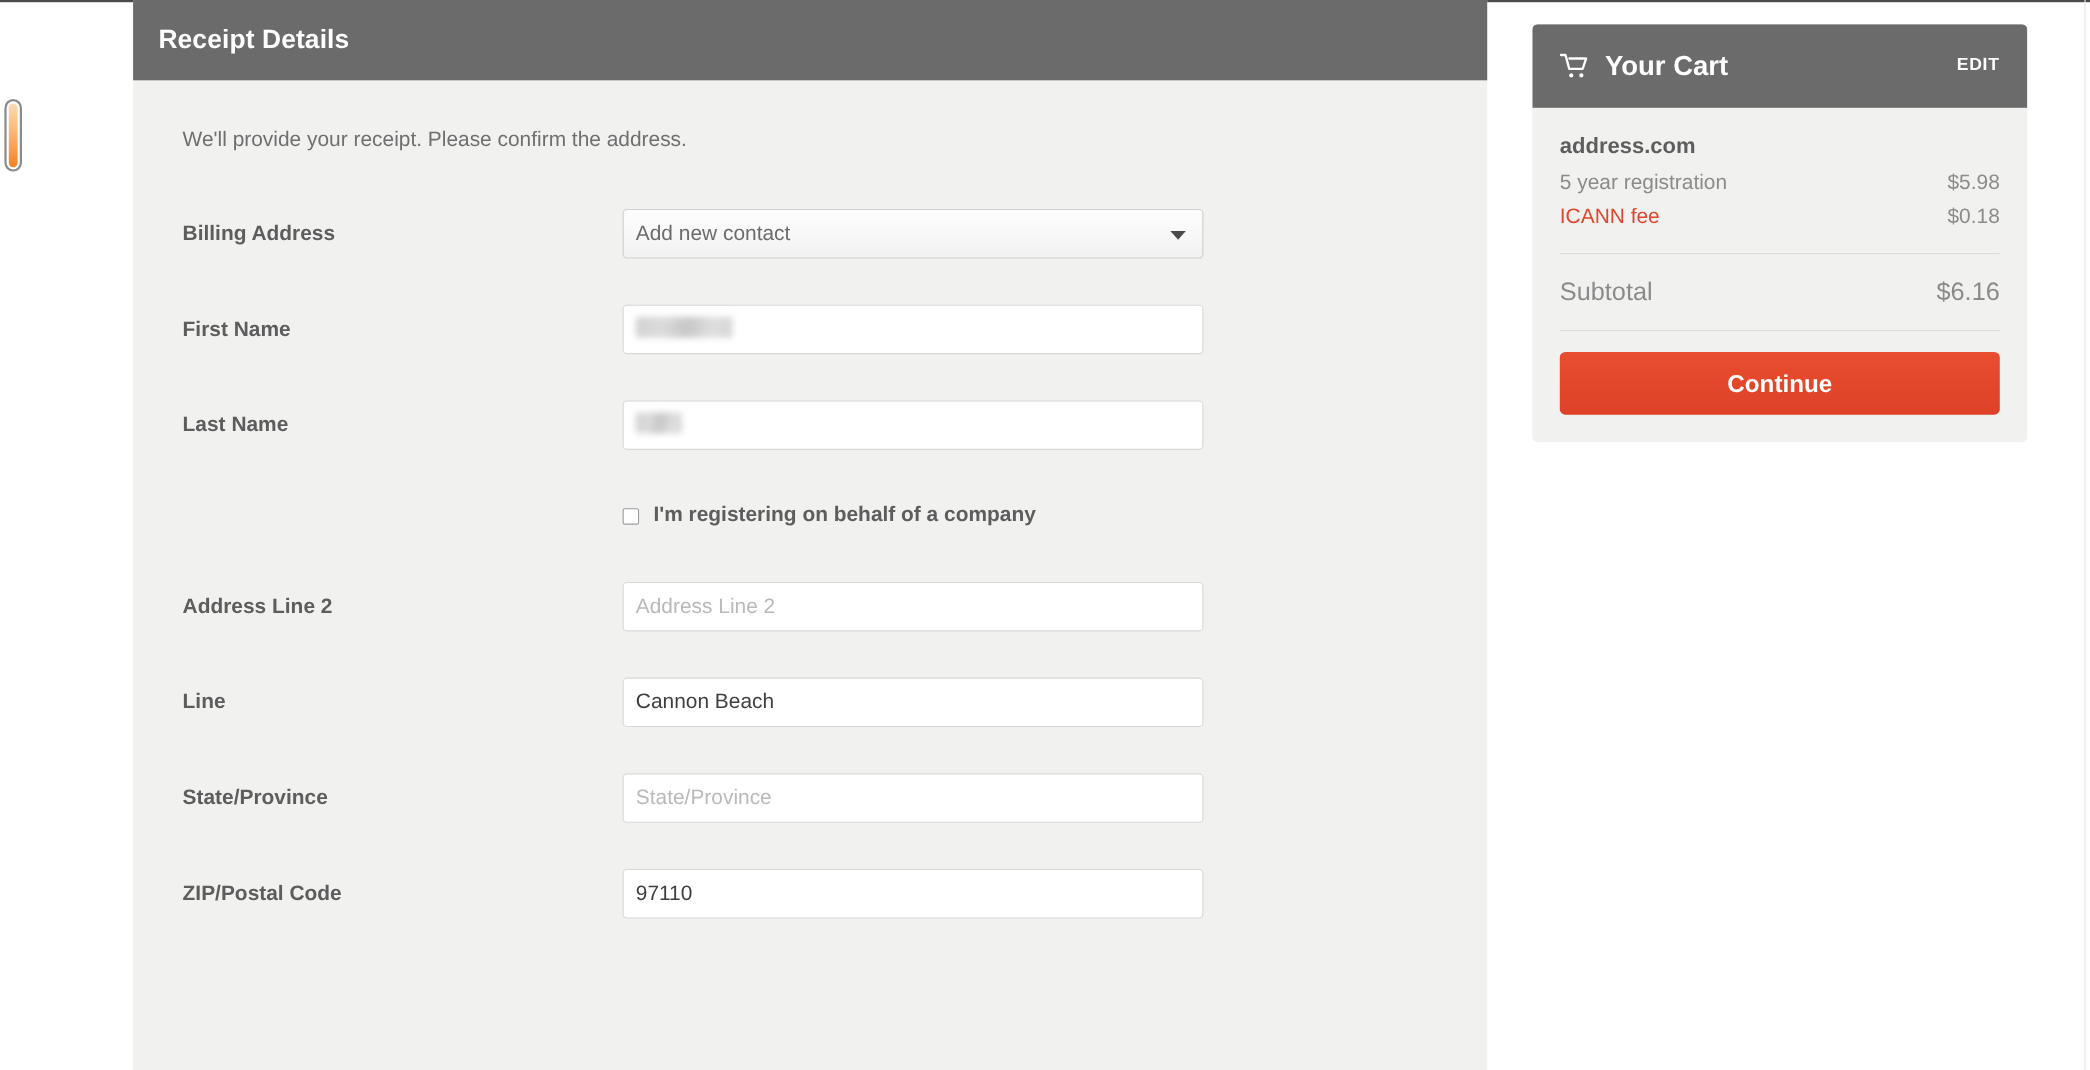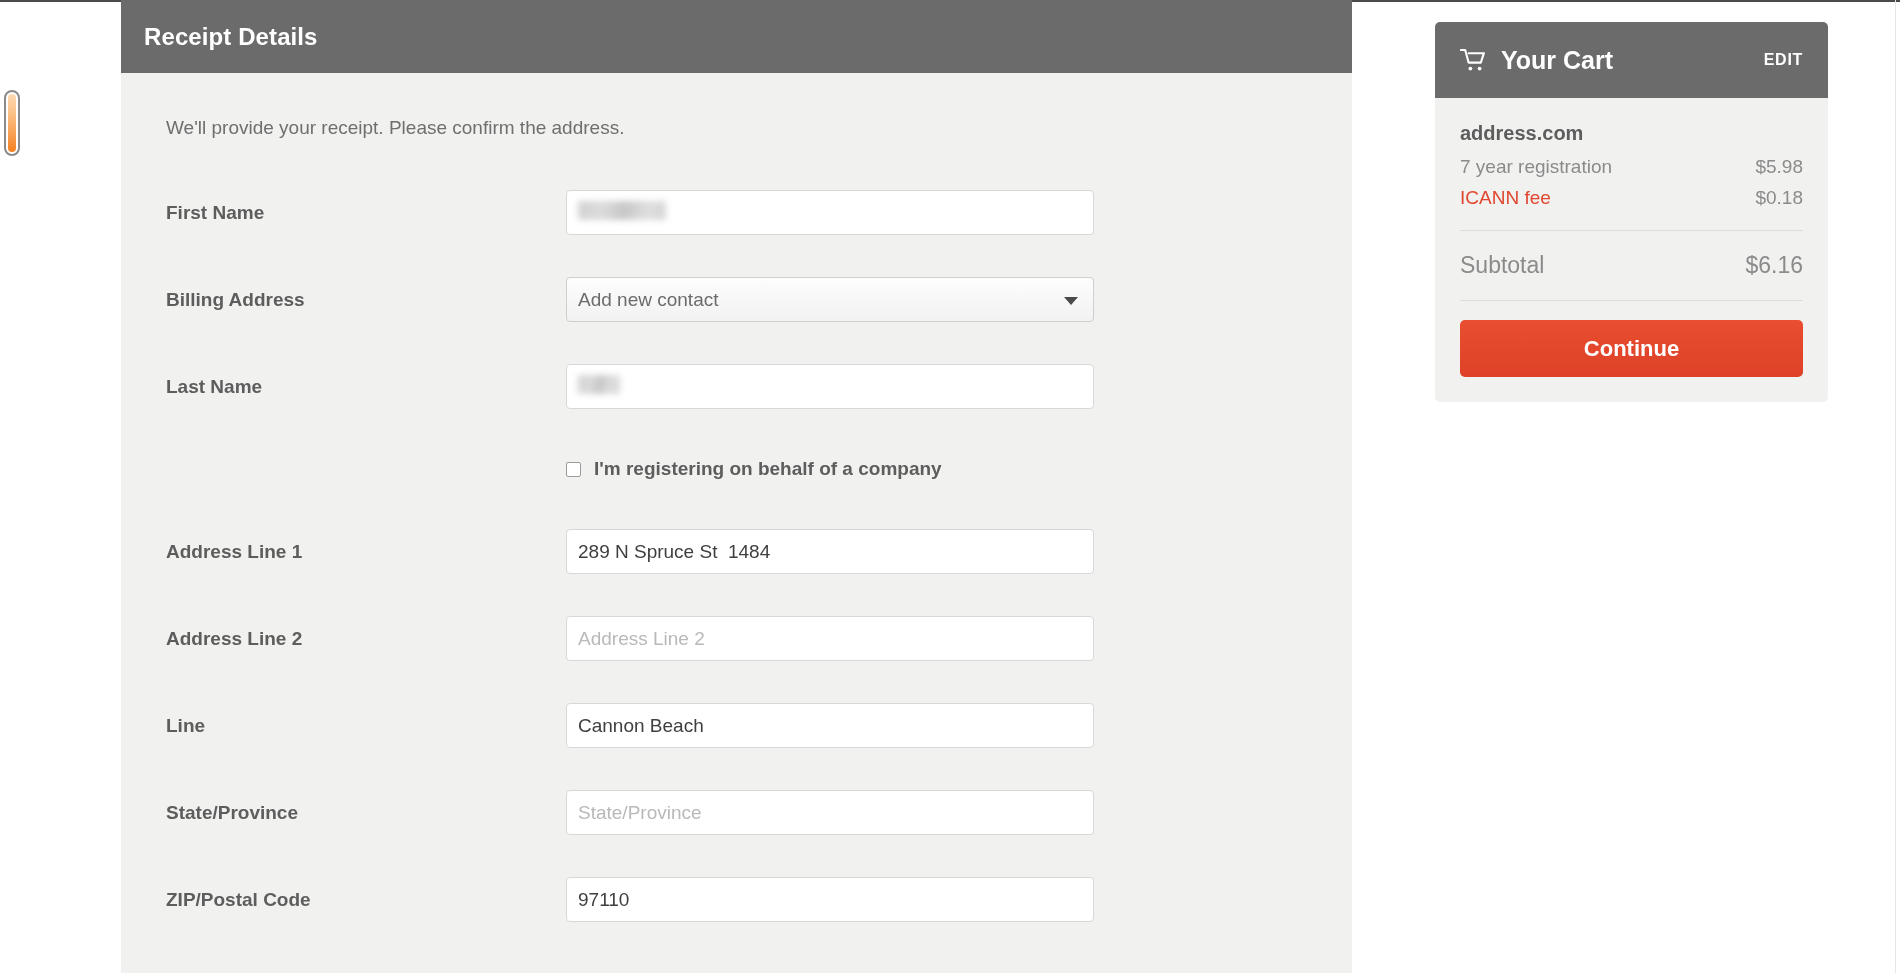--- a/index.html
+++ b/index.html
@@ -141,22 +141,22 @@
   }
   .cb-label {
     color: #5d5d5d;
     font-size: 19px;
     font-weight: bold;
   }
 
   
   .cart-panel {
     position: absolute;
-    left: 1435px; top: 22px;
-    width: 393px;
+    left: 1393px; top: 22px;
+    width: 450px;
     background: #f1f1f0;
     border-radius: 5px;
     overflow: hidden;
     box-shadow: 0 0 0 0 rgba(0,0,0,0);
   }
   .cart-header {
     height: 76px;
     background: #6b6b6b;
     display: flex;
     align-items: center;
@@ -250,60 +250,54 @@
       <span class="title">Receipt Details</span>
     </div>
 
     <div class="panel-body">
 
       <div class="intro">We'll provide your receipt. Please confirm the address.</div>
 
       <div class="form-rows">
 
         <div class="row">
-          <div class="lbl">First Name</div>
-          <div class="ctrl masked-field">
-            <input class="field" type="text" placeholder="" style="">
-            <span class="mask-blob mask-first"></span>
-          </div>
-        </div>
-
-        <div class="row">
           <div class="lbl">Billing Address</div>
           <div class="ctrl">
             <div class="select-wrap">
               <div class="select-box">
                 <span>Add new contact</span>
               </div>
               <span class="caret"></span>
             </div>
           </div>
         </div>
 
         <div class="row">
+          <div class="lbl">First Name</div>
+          <div class="ctrl masked-field">
+            <input class="field" type="text" placeholder="" style="">
+            <span class="mask-blob mask-first"></span>
+          </div>
+        </div>
+
+        <div class="row">
           <div class="lbl">Last Name</div>
           <div class="ctrl masked-field">
             <input class="field" type="text" placeholder="" style="">
             <span class="mask-blob mask-last"></span>
           </div>
         </div>
 
         <div class="check-row">
           <label class="check-inner">
             <span class="cb"></span>
             <span class="cb-label">I'm registering on behalf of a company</span>
           </label>
         </div>
 
-        <div class="row">
-          <div class="lbl">Address Line 1</div>
-          <div class="ctrl">
-            <input class="field" type="text" placeholder="Address Line 1" value="289 N Spruce St  1484" style="">
-          </div>
-        </div>
 
         <div class="row">
           <div class="lbl">Address Line 2</div>
           <div class="ctrl">
             <input class="field" type="text" placeholder="Address Line 2" style="">
           </div>
         </div>
 
         <div class="row">
           <div class="lbl">Line</div>
@@ -340,21 +334,21 @@
         </svg>
       </span>
       <span class="cart-title">Your Cart</span>
       <span class="cart-edit">EDIT</span>
     </div>
 
     <div class="cart-body">
       <div class="cart-domain">address.com</div>
 
       <div class="cart-line">
-        <span class="name">7 year registration</span>
+        <span class="name">5 year registration</span>
         <span class="amt">$5.98</span>
       </div>
 
       <div class="cart-line fee">
         <span class="name">ICANN fee</span>
         <span class="amt">$0.18</span>
       </div>
 
       <div class="hr"></div>
 

